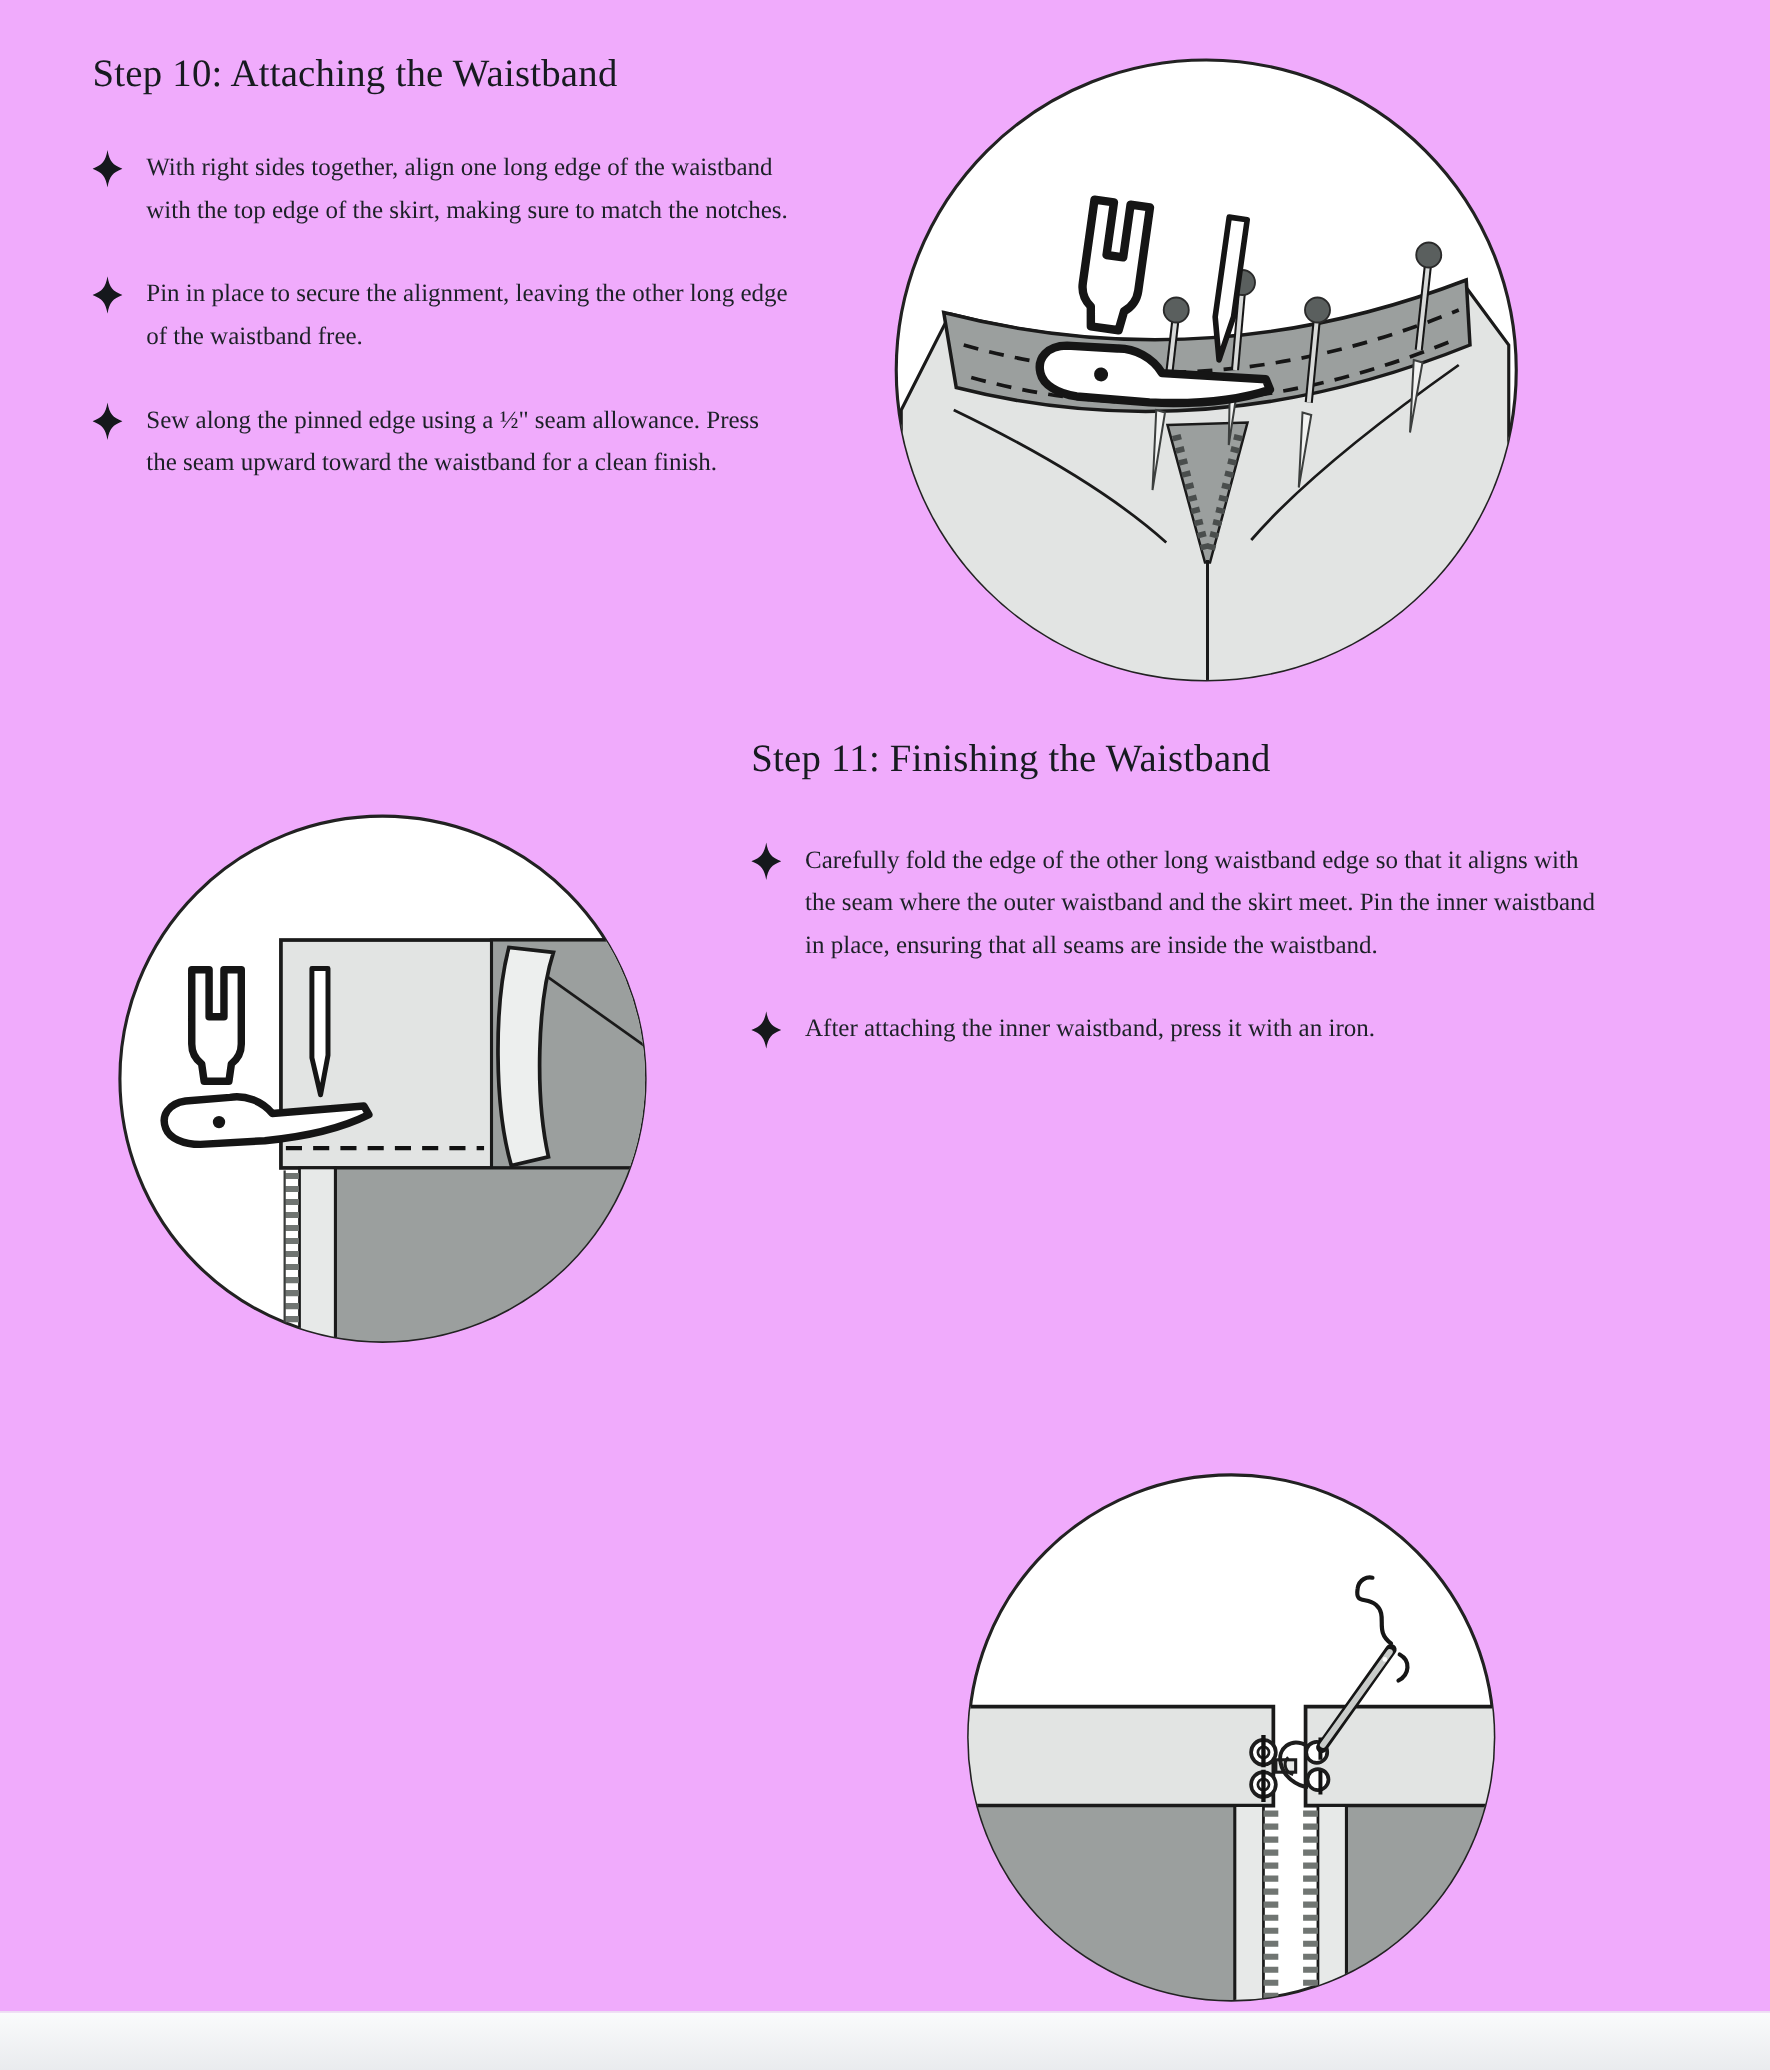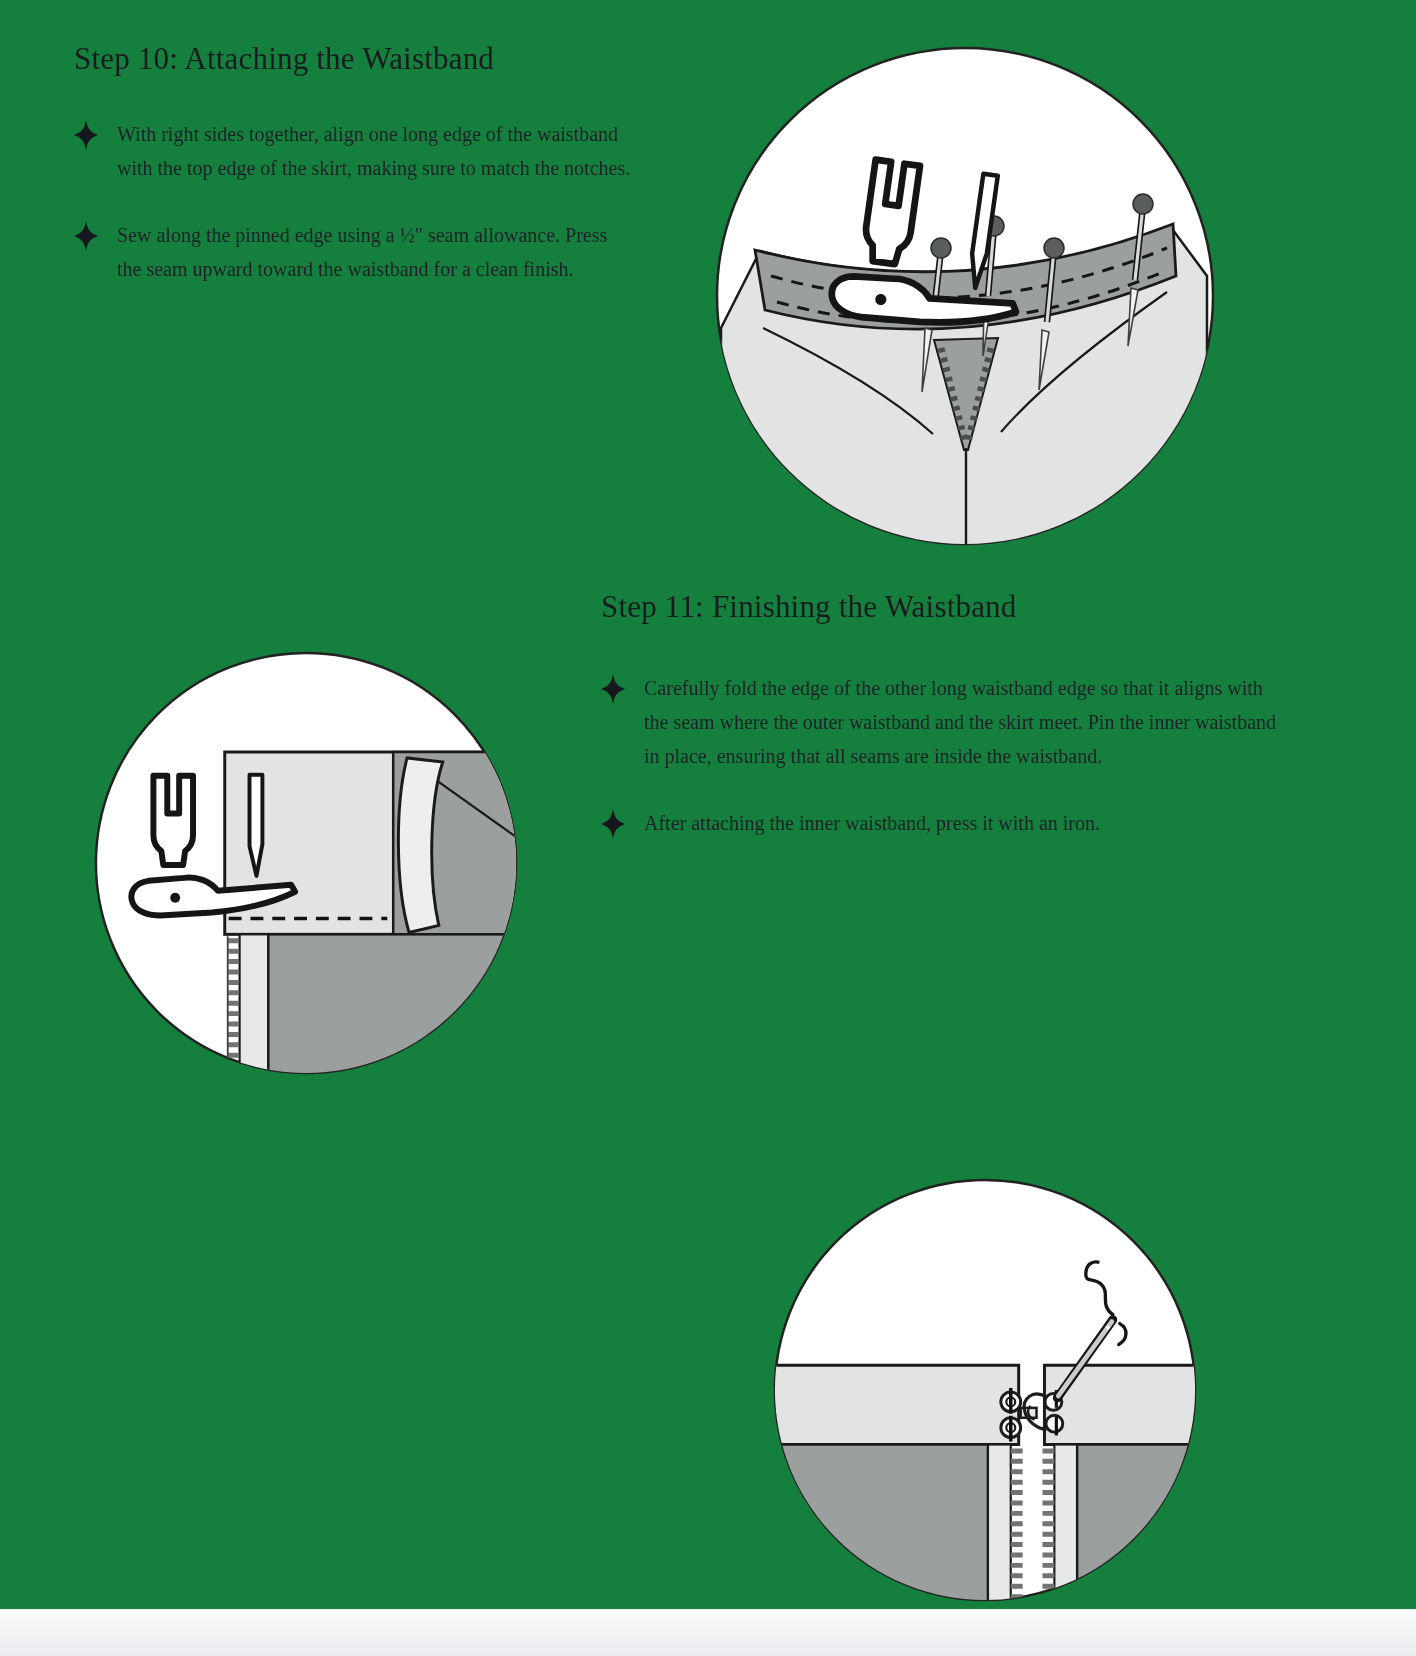--- a/index.html
+++ b/index.html
@@ -1,19 +1,19 @@
 <!DOCTYPE html>
 <html><head>
 <meta charset="utf-8">
 <style>
   * { margin:0; padding:0; box-sizing:border-box; }
   html,body { background:#ffffff; }
   body { width:1416px; height:1656px; position:relative; overflow:hidden;
          font-family:"Liberation Serif", serif; color:#1c2127; }
-  .page { position:absolute; inset:0; background:#15803d; }
+  .page { position:absolute; inset:0; background:#f0abfc; }
 
   .section { position:absolute; }
   .section h2 { font-size:31px; font-weight:400; line-height:1.2; letter-spacing:0.2px; color:#171b20; }
   .s10 h2, .s11 h2, .s12 h2 { margin-bottom:40px; }
   .s11 h2 { margin-bottom:46px; }
   .s12 h2 { margin-bottom:44px; }
 
   .bullet { display:flex; align-items:flex-start; margin-bottom:33px; }
   .bullet .star { flex:0 0 24px; margin-right:19px; margin-top:3px; }
   .bullet p { font-size:20px; line-height:34px; color:#1c2127; }
@@ -39,20 +39,26 @@
 
 <div class="page">
 
   <div class="section s10">
     <h2>Step 10: Attaching the Waistband</h2>
     <div class="bullet">
       <svg class="star" width="24" height="30" viewBox="0 0 24 30">
           <path d="M12,0 C13.6,9 16.2,12 24,15 C16.2,18 13.6,21 12,30 C10.4,21 7.8,18 0,15 C7.8,12 10.4,9 12,0 Z" fill="#15181c"></path>
         </svg>
       <p>With right sides together, align one long edge of the waistband with the top edge of the skirt, making sure to match the notches.</p>
+    </div>
+    <div class="bullet">
+      <svg class="star" width="24" height="30" viewBox="0 0 24 30">
+          <path d="M12,0 C13.6,9 16.2,12 24,15 C16.2,18 13.6,21 12,30 C10.4,21 7.8,18 0,15 C7.8,12 10.4,9 12,0 Z" fill="#15181c"></path>
+        </svg>
+      <p>Pin in place to secure the alignment, leaving the other long edge of the waistband free.</p>
     </div>
     <div class="bullet">
       <svg class="star" width="24" height="30" viewBox="0 0 24 30">
           <path d="M12,0 C13.6,9 16.2,12 24,15 C16.2,18 13.6,21 12,30 C10.4,21 7.8,18 0,15 C7.8,12 10.4,9 12,0 Z" fill="#15181c"></path>
         </svg>
       <p>Sew along the pinned edge using a ½" seam allowance. Press the seam upward toward the waistband for a clean finish.</p>
     </div>
   </div>
 
   <div class="illus" id="illus1">

